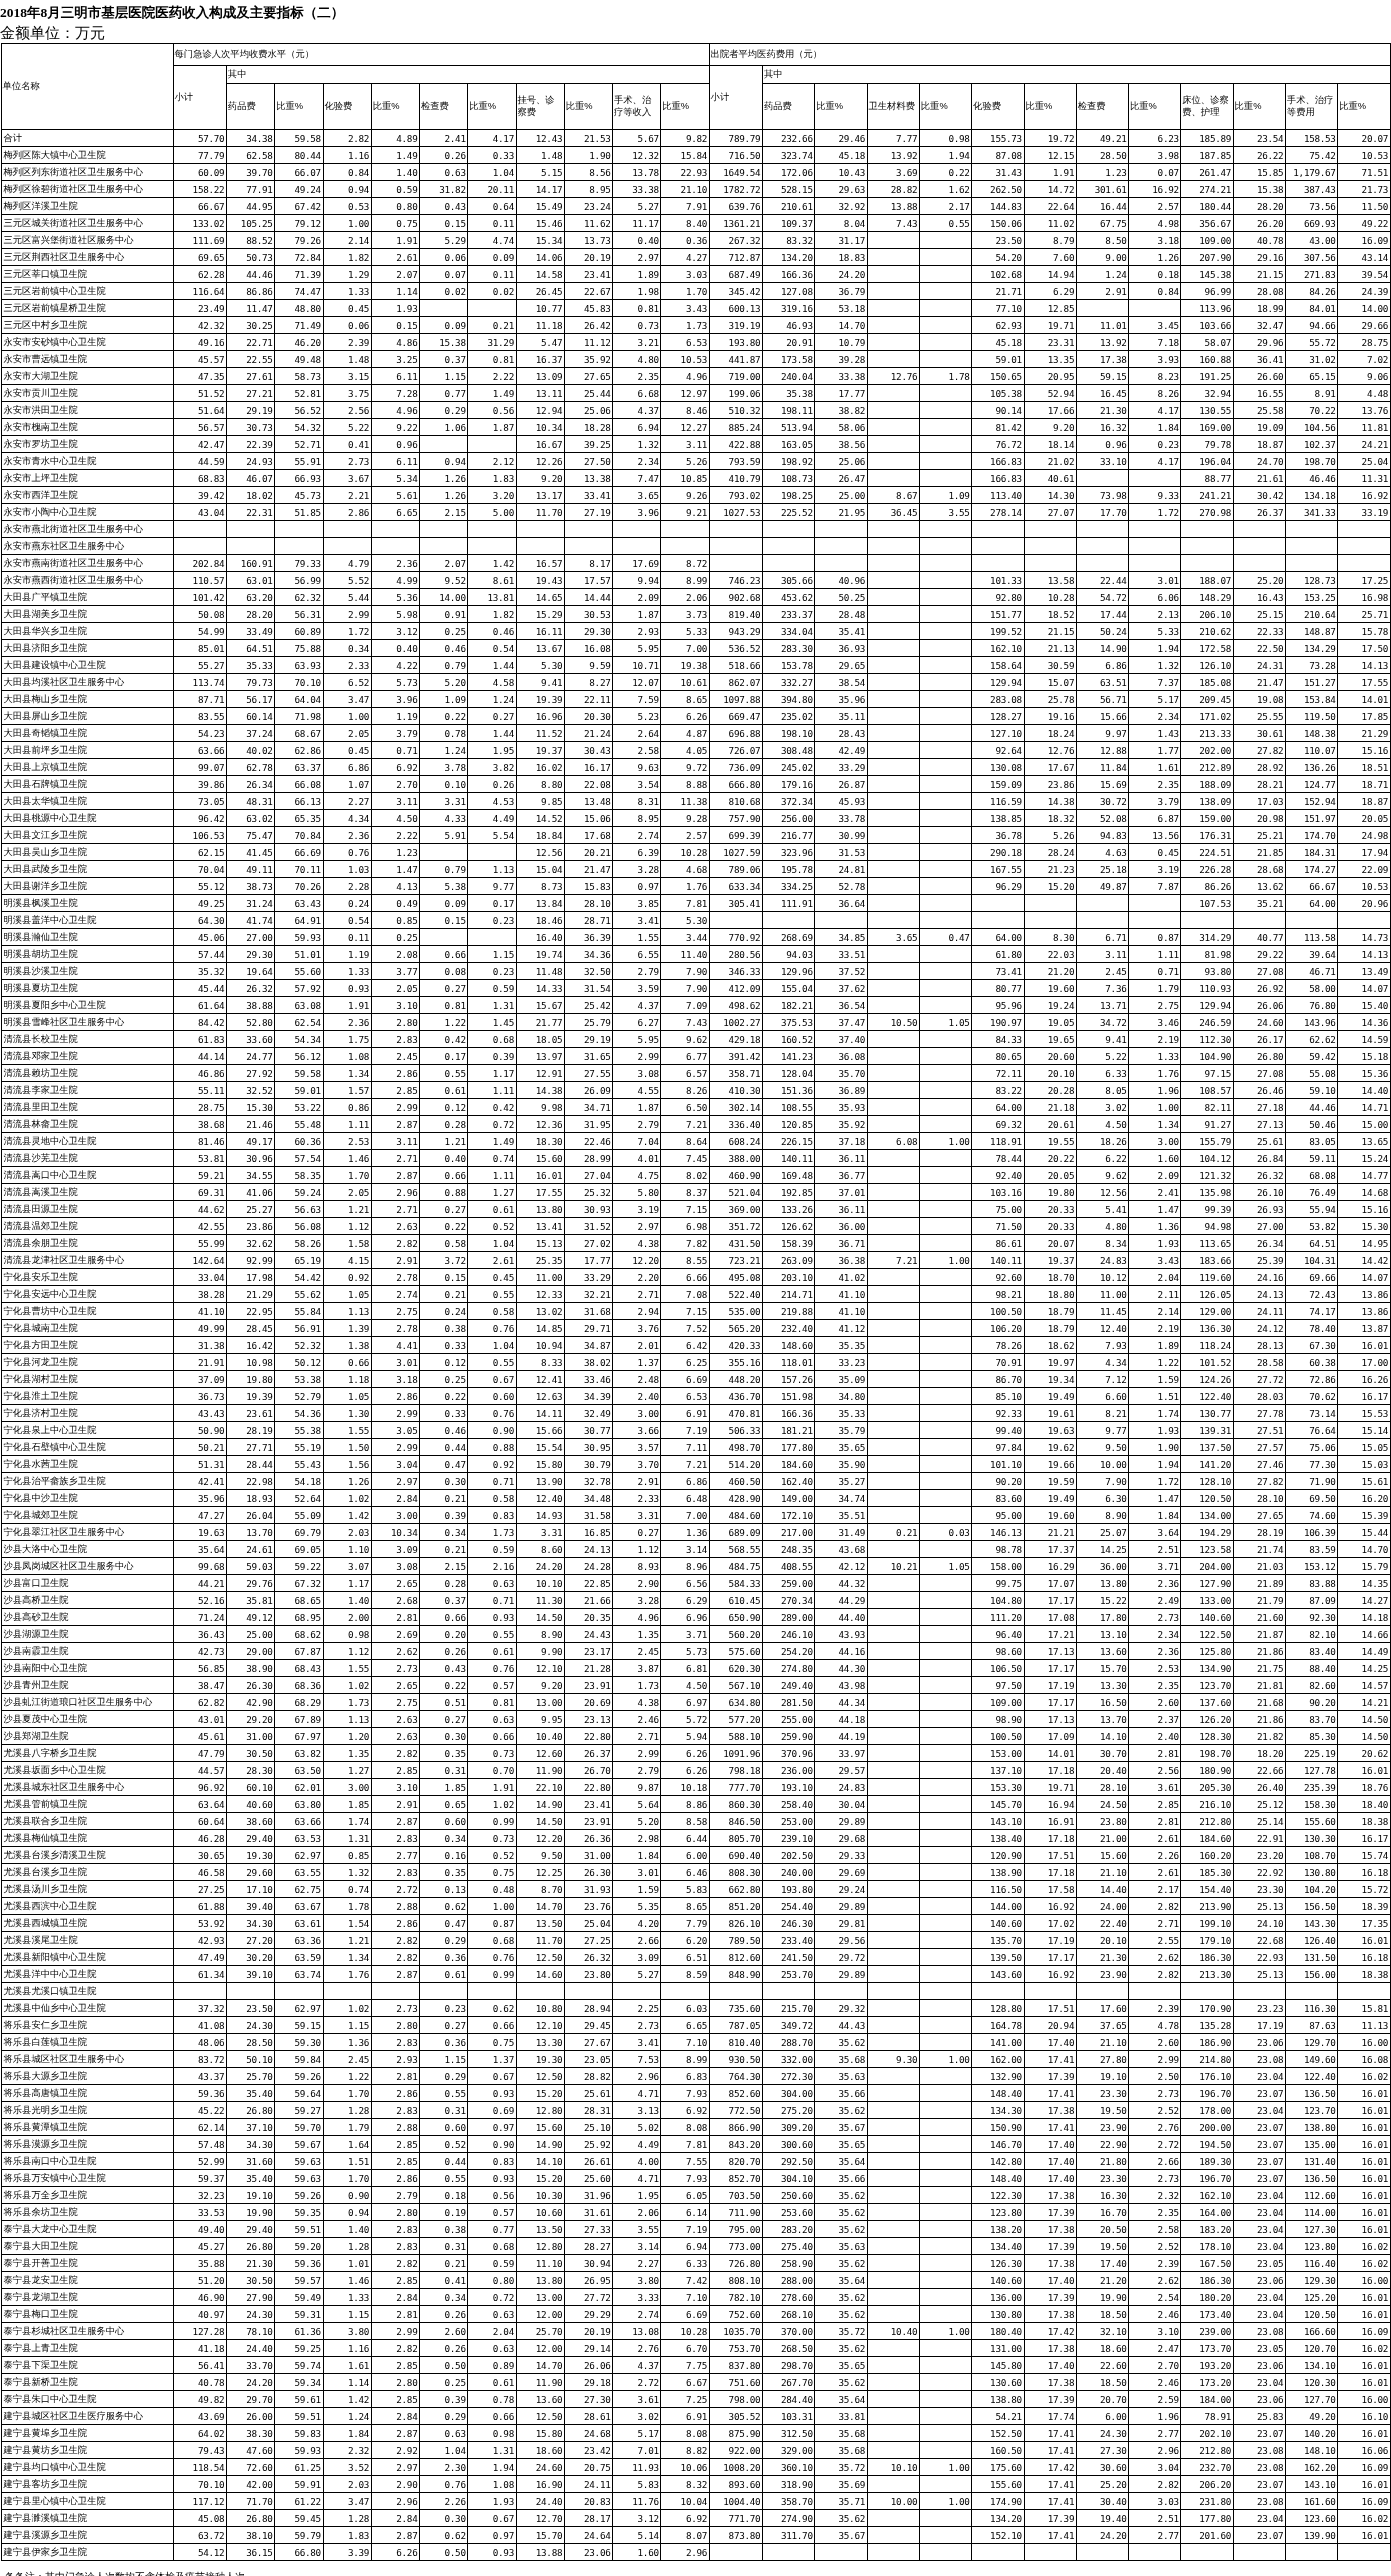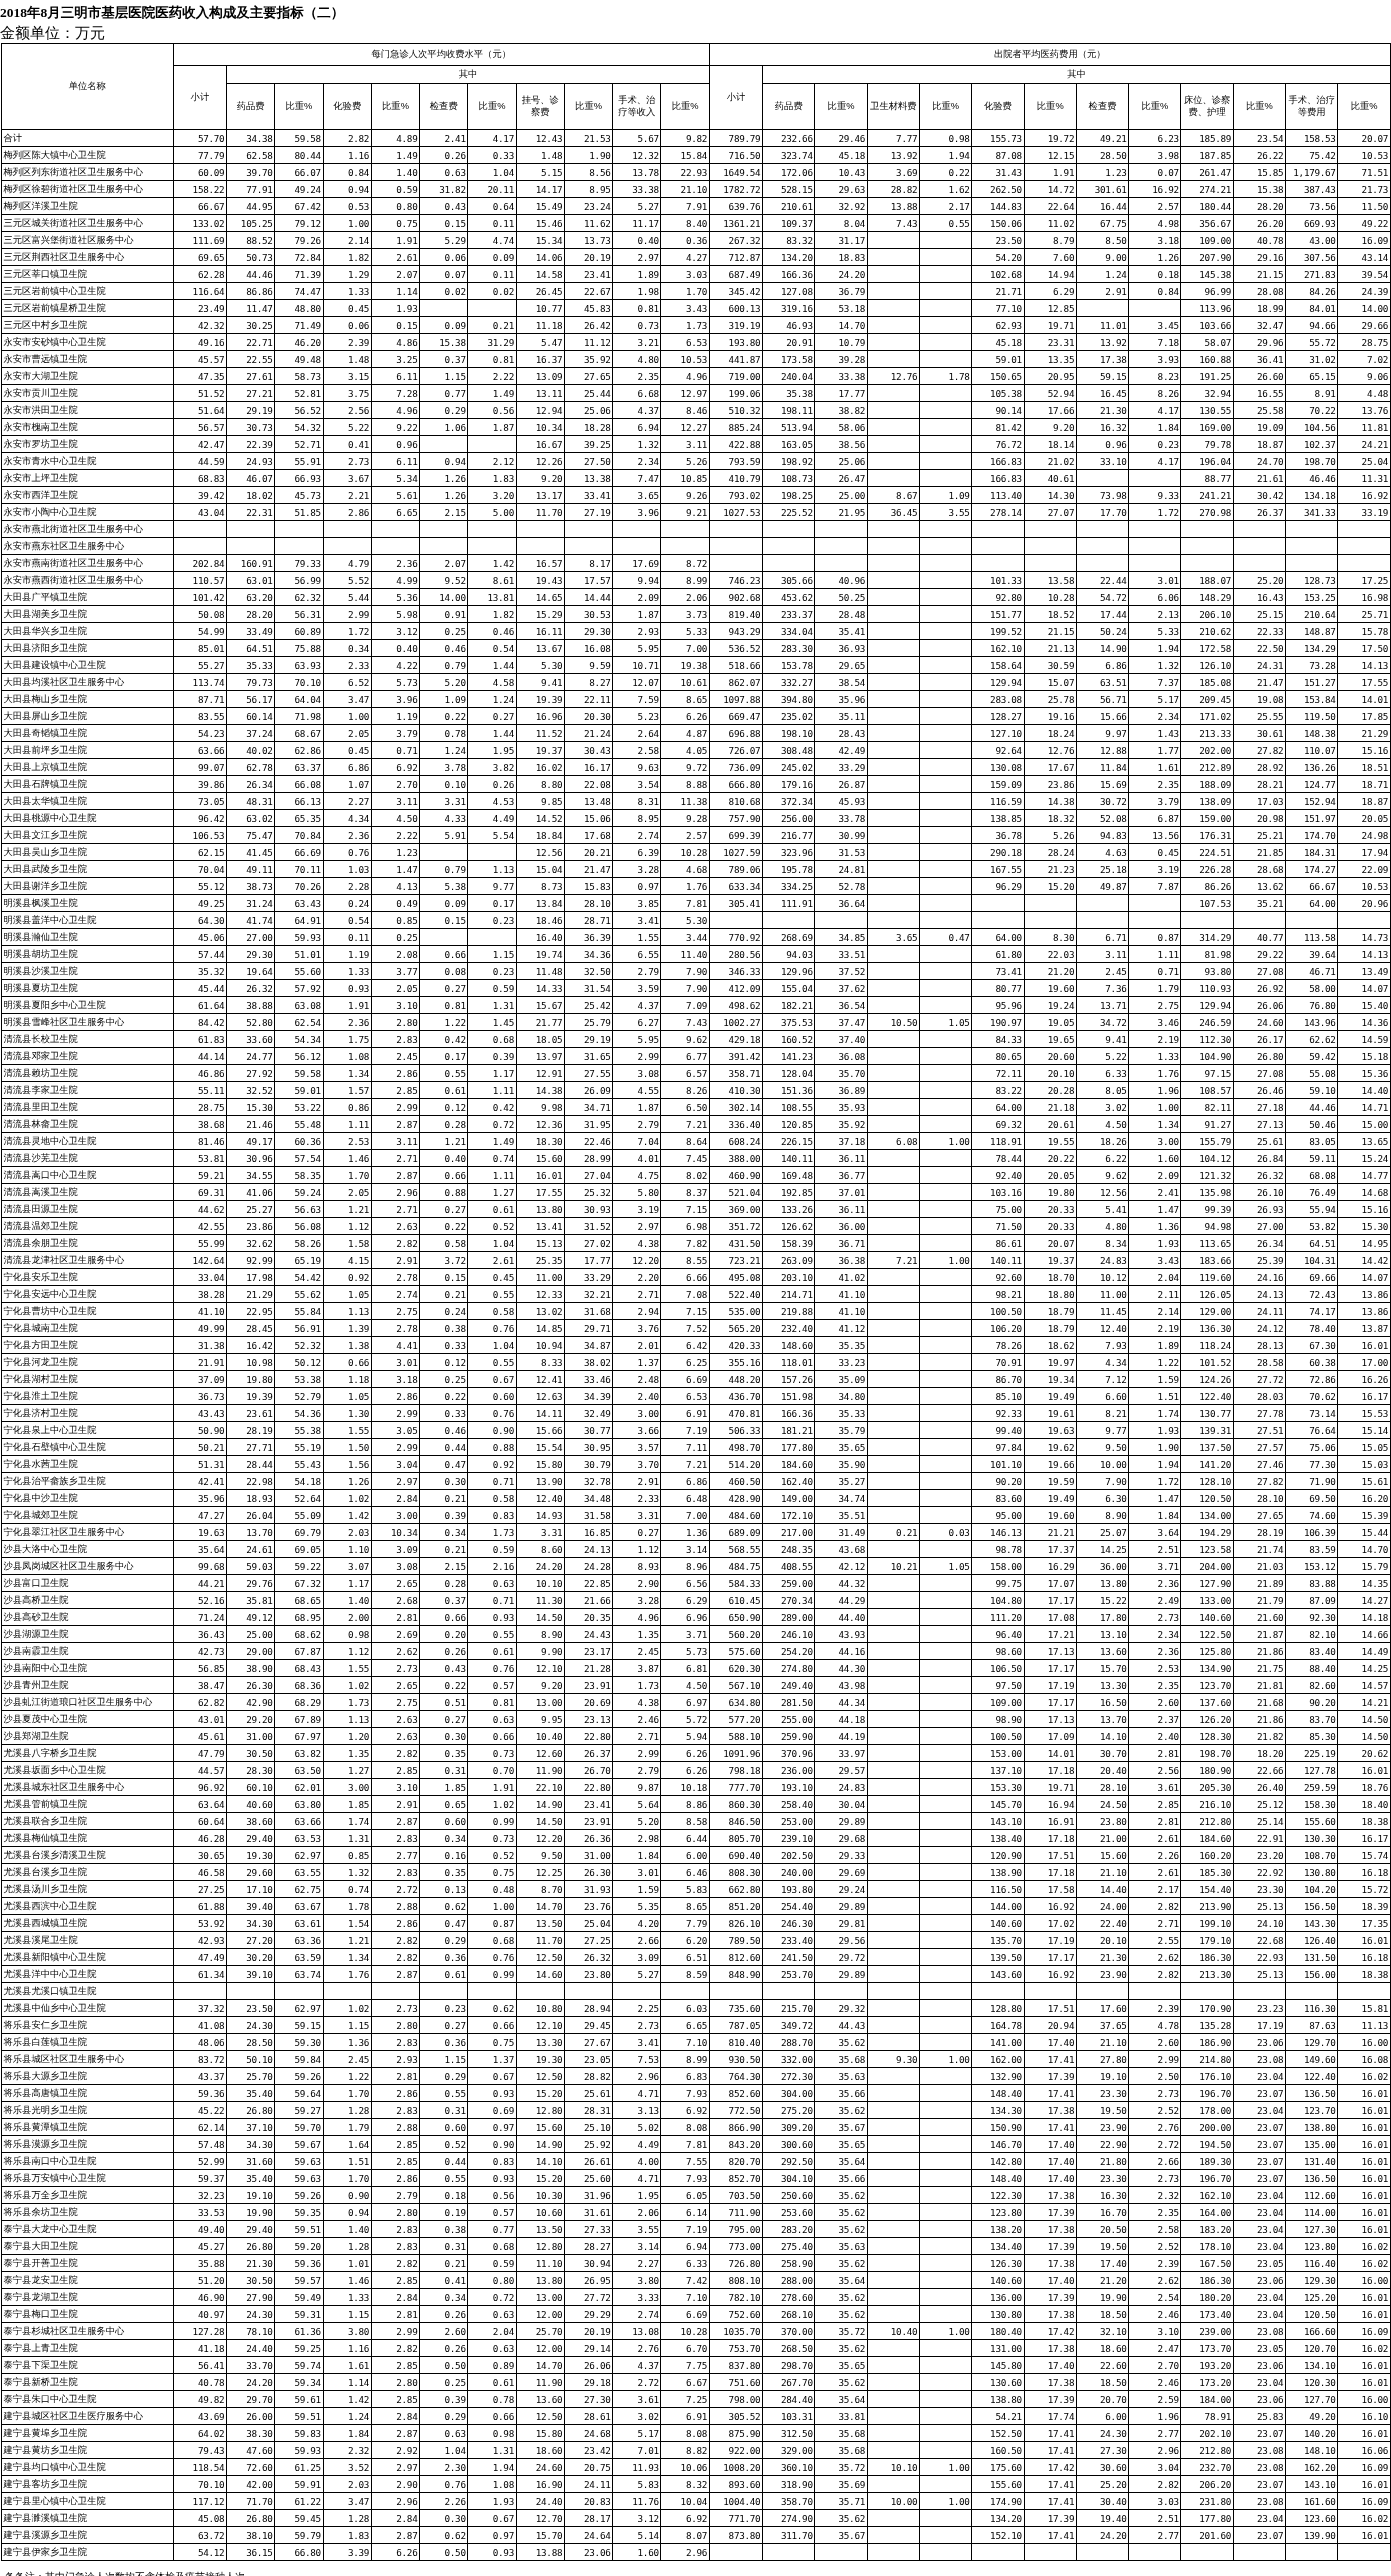--- a/index.html
+++ b/index.html
@@ -10,21 +10,21 @@
   }
   .unit-note{font-size:15px;height:17px;line-height:13.5px;}
   table.report{
     border-collapse:collapse;table-layout:fixed;width:1390px;margin-left:0.8px;
   }
   table.report th, table.report td{
     border:0.8px solid #000;overflow:hidden;white-space:nowrap;
     font-size:9.3px;padding:0 1.7px;box-sizing:border-box;
   }
   table.report th{
-    font-weight:normal;text-align:center;vertical-align:middle;
+    font-weight:normal;text-align:left;vertical-align:middle;
     white-space:normal;line-height:1.25;padding:0.8px 0.8px;
   }
   tr.hdr1 th{height:22px;}
   tr.hdr2 th{height:18px;margin-top:8px;}
   tr.hdr3 th{height:46px;}
   table.report td{height:17px;}
   td.name{text-align:left;font-size:9.7px;padding-left:1.7px;}
   td.name.center{text-align:left;}
   td.num{
     text-align:right;font-family:"DejaVu Sans Mono",monospace;
@@ -2744,21 +2744,21 @@
         <td class="num">193.10</td>
         <td class="num">24.83</td>
         <td class="num"></td>
         <td class="num"></td>
         <td class="num">153.30</td>
         <td class="num">19.71</td>
         <td class="num">28.10</td>
         <td class="num">3.61</td>
         <td class="num">205.30</td>
         <td class="num">26.40</td>
-        <td class="num">259.59</td>
+        <td class="num">235.39</td>
         <td class="num">18.76</td>
       </tr>
       <tr>
         <td class="name">尤溪县管前镇卫生院</td>
         <td class="num">63.64</td>
         <td class="num">40.60</td>
         <td class="num">63.80</td>
         <td class="num">1.85</td>
         <td class="num">2.91</td>
         <td class="num">0.65</td>

